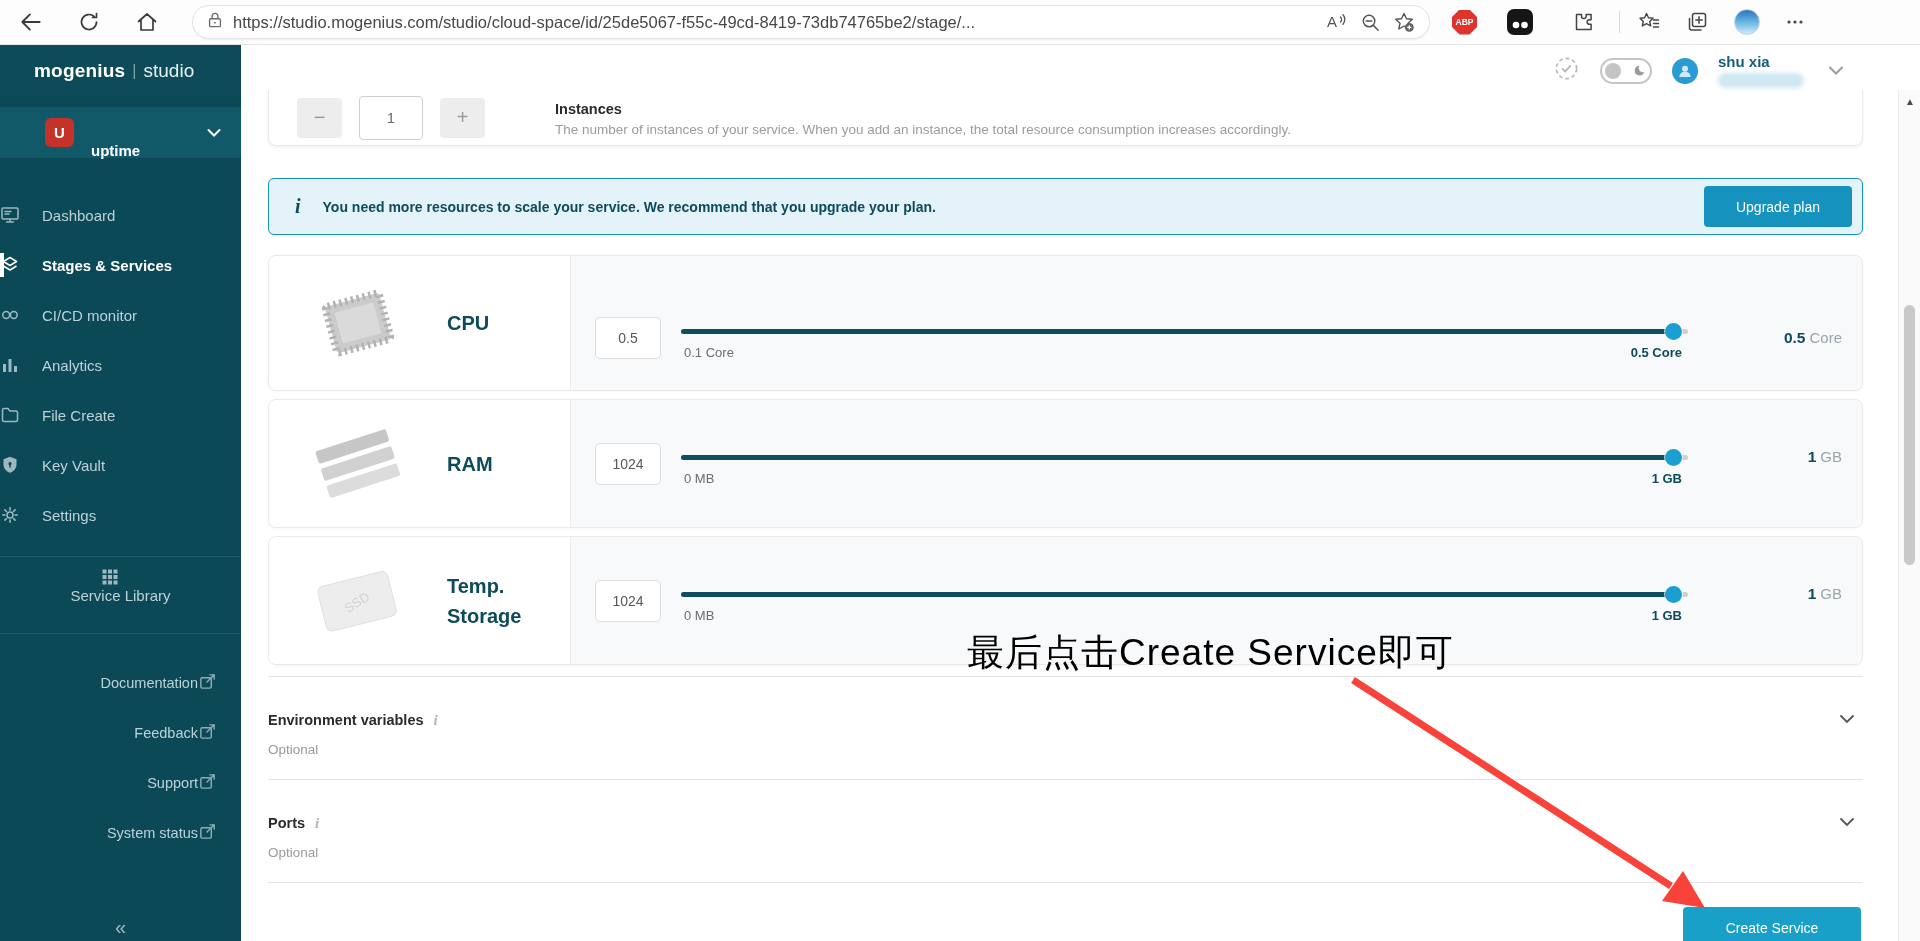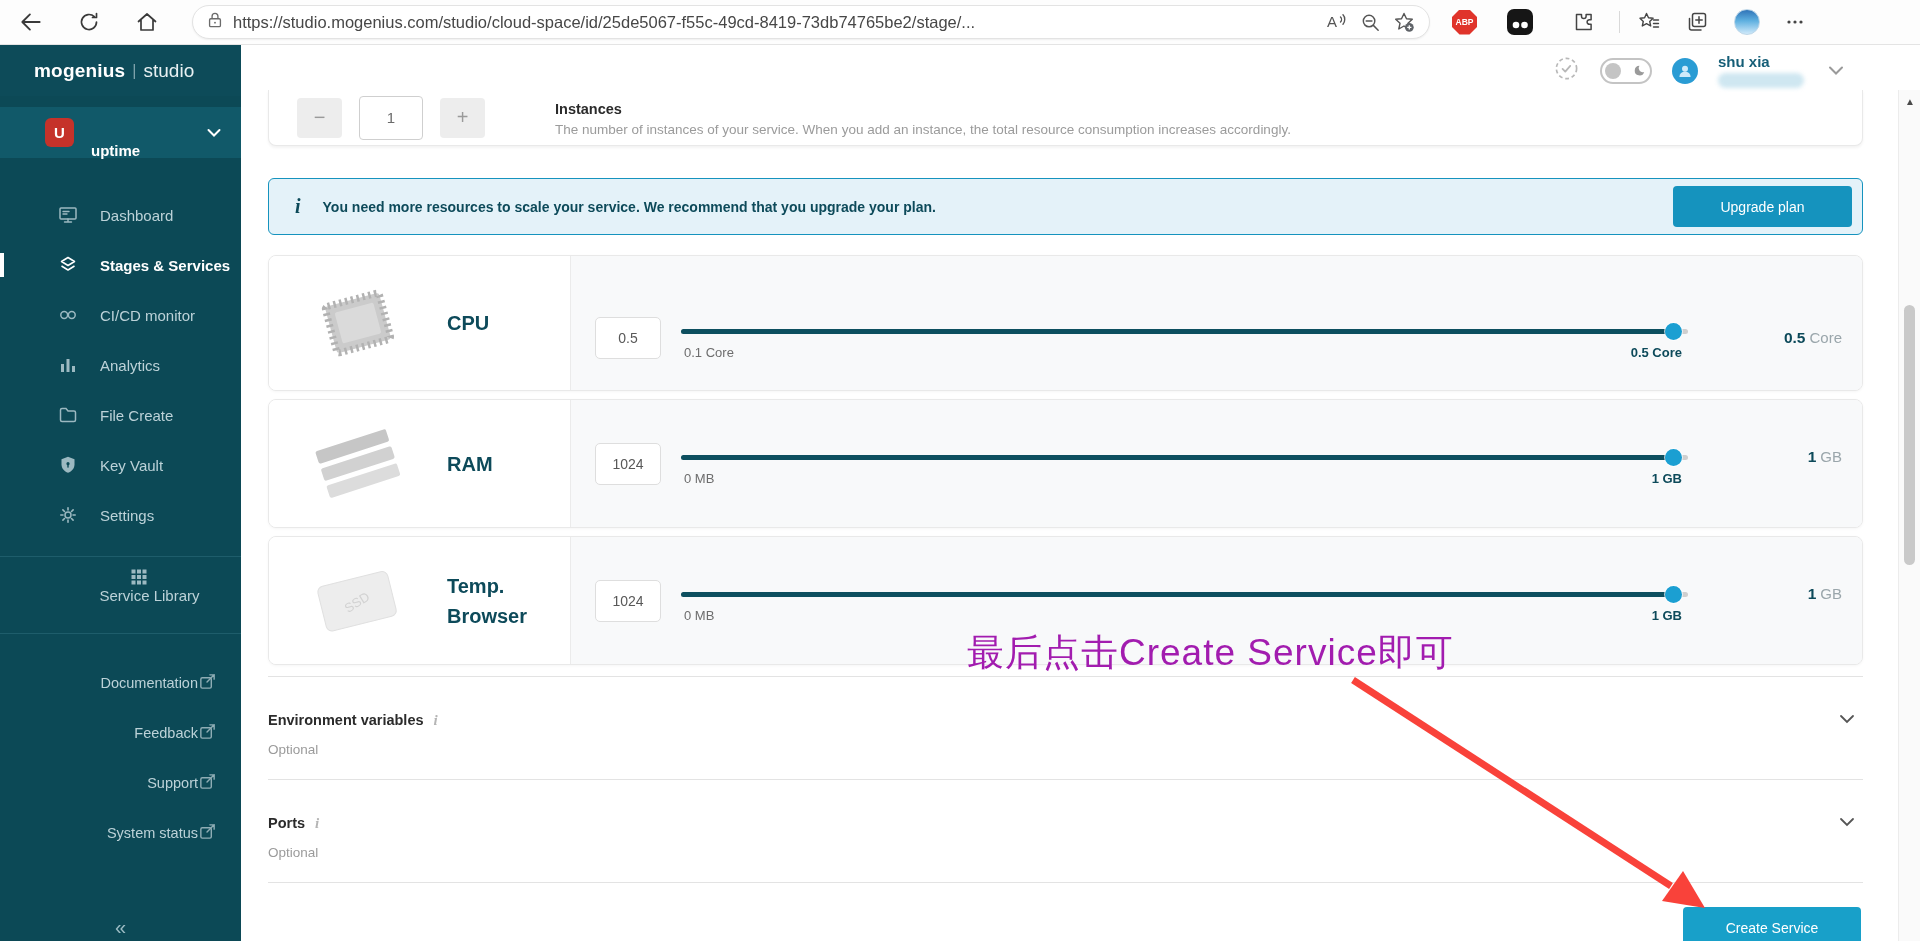--- a/index.html
+++ b/index.html
@@ -23,21 +23,21 @@
   
   .sidebar { position:relative; width:241px; height:896px; background:#0c4956; flex:0 0 auto; color:#bcd2d8; }
   .logo-band { height:51px; background:#0d4b59; display:flex; align-items:center; padding-left:34px; }
   .logo-brand { color:#fff; font-weight:bold; font-size:19px; letter-spacing:.2px; }
   .logo-sep { color:#7fa3ac; margin:0 7px; font-weight:300; }
   .logo-product { color:#e8f1f3; font-weight:300; font-size:19px; }
   .workspace { margin-top:11px; height:51px; background:#115969; display:flex; align-items:center; padding:0 20px 0 45px; cursor:pointer; }
   .ws-badge { width:29px; height:29px; border-radius:6px; background:#c5322a; color:#fff; font-weight:bold; font-size:15px; display:flex; align-items:center; justify-content:center; }
   .ws-name { color:#fff; font-weight:bold; font-size:15px; margin-left:17px; flex:1;margin-top:36px; }
   .side-nav { margin-top:32px; }
-  .nav-item { height:50px; display:flex; align-items:center; padding-left:58px; position:relative; font-size:15px; cursor:pointer; }
+  .nav-item { height:50px; display:flex; align-items:center; position:relative; font-size:15px; cursor:pointer; }
   .nav-item .nicon { width:20px; height:20px; margin-right:22px; flex:0 0 auto; }
   .nav-item.active { color:#fff; font-weight:bold; }
   .nav-item.active::before { content:""; position:absolute; left:0; top:13px; width:4px; height:24px; background:#fff; }
   .side-hr { border:none; border-top:1px solid #1e5d6b; margin:16px 0 0 0; }
   .lib-item { margin-top:10px;flex-direction:column; }
   .side-links { margin-top:24px;text-align:right; }
   .link-item { height:50px; display:flex; align-items:center; padding:0 24px 0 100px; font-size:14.5px; cursor:pointer; }
   .link-item .lbl { flex:1; }
   .collapse-btn { position:absolute; bottom:2px; left:0; width:241px; text-align:center; color:#9dbcc4; font-size:20px; cursor:pointer; }
 
@@ -60,21 +60,21 @@
   .step-btn { width:45px; height:40px; background:#ededed; border:none; border-radius:4px; color:#9a9a9a; font-size:20px; cursor:pointer; }
   .step-input { width:64px; height:44px; margin:0 17px; border:1px solid #cfcfcf; border-radius:4px; text-align:center; font-size:15px; color:#6b6b6b; background:#fff; }
   .inst-info { margin-left:70px; padding-top:2px; }
   .inst-title { font-size:14.5px; font-weight:bold; color:#2b2b2b; }
   .inst-desc { font-size:13.5px; color:#9b9b9b; margin-top:5px; }
 
   
   .banner { margin-top:32px; height:57px; background:#e4f2f9; border:1px solid #1593be; border-radius:6px; display:flex; align-items:center; padding:0 10px 0 26px; }
   .ital-i { font-family:"Liberation Serif","DejaVu Serif",serif; font-style:italic; font-weight:bold; font-size:20px; color:#0d4a5a; }
   .banner-text { flex:1; margin-left:22px; font-size:14px; font-weight:bold; color:#0d4a5a; }
-  .btn-upgrade { width:179px; height:41px; background:#1593be; color:#fff; border:none; border-radius:4px; font-size:14px; cursor:pointer; font-family:inherit; }
+  .btn-upgrade { width:148px; height:41px; background:#1593be; color:#fff; border:none; border-radius:4px; font-size:14px; cursor:pointer; font-family:inherit; }
 
   
   .res-card { margin-top:8px; height:129px; background:#fff; border:1px solid #e9e9e9; border-radius:8px; box-shadow:0 1px 3px rgba(0,0,0,.04); display:flex; overflow:hidden; }
   .res-card.first { margin-top:20px; height:136px; }
   .res-left { width:302px; flex:0 0 auto; background:#fff; border-right:1px solid #ebebeb; display:flex; align-items:center; padding-left:28px; }
   .res-icon { width:122px; height:82px; flex:0 0 auto; }
   .res-name { margin-left:28px; width:130px; font-size:20px; font-weight:bold; color:#0d4a5a; line-height:1.5; }
   .res-right { flex:1; background:#f8f9fa; position:relative; display:flex; align-items:center; padding:0 20px 0 24px; }
   .res-card.first .res-right { align-items:flex-end; padding-bottom:26px; }
   .res-headers { position:absolute; top:13px; left:0; right:0; height:18px; }
@@ -101,21 +101,21 @@
   .opt-head { display:flex; align-items:center; }
   .opt-label { font-size:14.5px; font-weight:bold; color:#2b2b2b; }
   .opt-i { font-family:"Liberation Serif","DejaVu Serif",serif; font-style:italic; font-weight:bold; font-size:15px; color:#b5b5b5; margin-left:10px; flex:1; }
   .opt-hint { font-size:13.5px; color:#9b9b9b; margin-top:9px; }
   .chev-btn { cursor:pointer; padding:4px; }
 
   .create-row { margin-top:24px; display:flex; justify-content:flex-end; padding-right:2px; }
   .btn-create { width:178px; height:42px; background:#18a0c9; color:#fff; border:none; border-radius:4px; font-size:14px; cursor:pointer; font-family:inherit; }
 
   
-  .annotation { position:absolute; left:726px; top:583px; font-size:37px; color:#a21caf; z-index:40; white-space:nowrap; letter-spacing:1px; }
+  .annotation { position:absolute; left:726px; top:583px; font-size:37px; color:#000000; z-index:40; white-space:nowrap; letter-spacing:1px; }
   .arrow-svg { position:absolute; left:0; top:0; width:1679px; height:896px; z-index:39; pointer-events:none; }
 
   
   .v-scroll { position:absolute; right:0; top:45px; width:22px; height:896px; background:#fafafa; border-left:1px solid #ececec; }
   .v-scroll .up { position:absolute; top:6px; left:0; width:22px; text-align:center; color:#4a4a4a; font-size:10px; cursor:pointer; }
   .v-thumb { position:absolute; top:215px; left:5px; width:11px; height:260px; background:#c9c9c9; border-radius:6px; cursor:pointer; }
 </style>
 </head>
 <body>
 
@@ -433,21 +433,21 @@
       </div>
 
       <div class="res-card">
         <div class="res-left">
           <span class="res-icon"><svg viewBox="0 0 122 82" width="122" height="82">
                 <g transform="rotate(-14 61 41)">
                   <rect x="24" y="18" width="72" height="46" rx="6" fill="#ededed" stroke="#e0e0e0"></rect>
                   <text x="46" y="46" font-size="13" fill="#d2d2d2" font-family="Liberation Sans" transform="rotate(-18 61 41)">SSD</text>
                 </g>
               </svg></span>
-          <div class="res-name">Temp. Browser</div>
+          <div class="res-name">Temp. Storage</div>
         </div>
         <div class="res-right">
           <div class="res-row">
             <input class="res-input" value="1024" style="">
             <div class="slider">
               <div class="track">
                   <div class="fill"></div>
                 </div>
               <div class="handle"></div>
               <div class="minmax">

